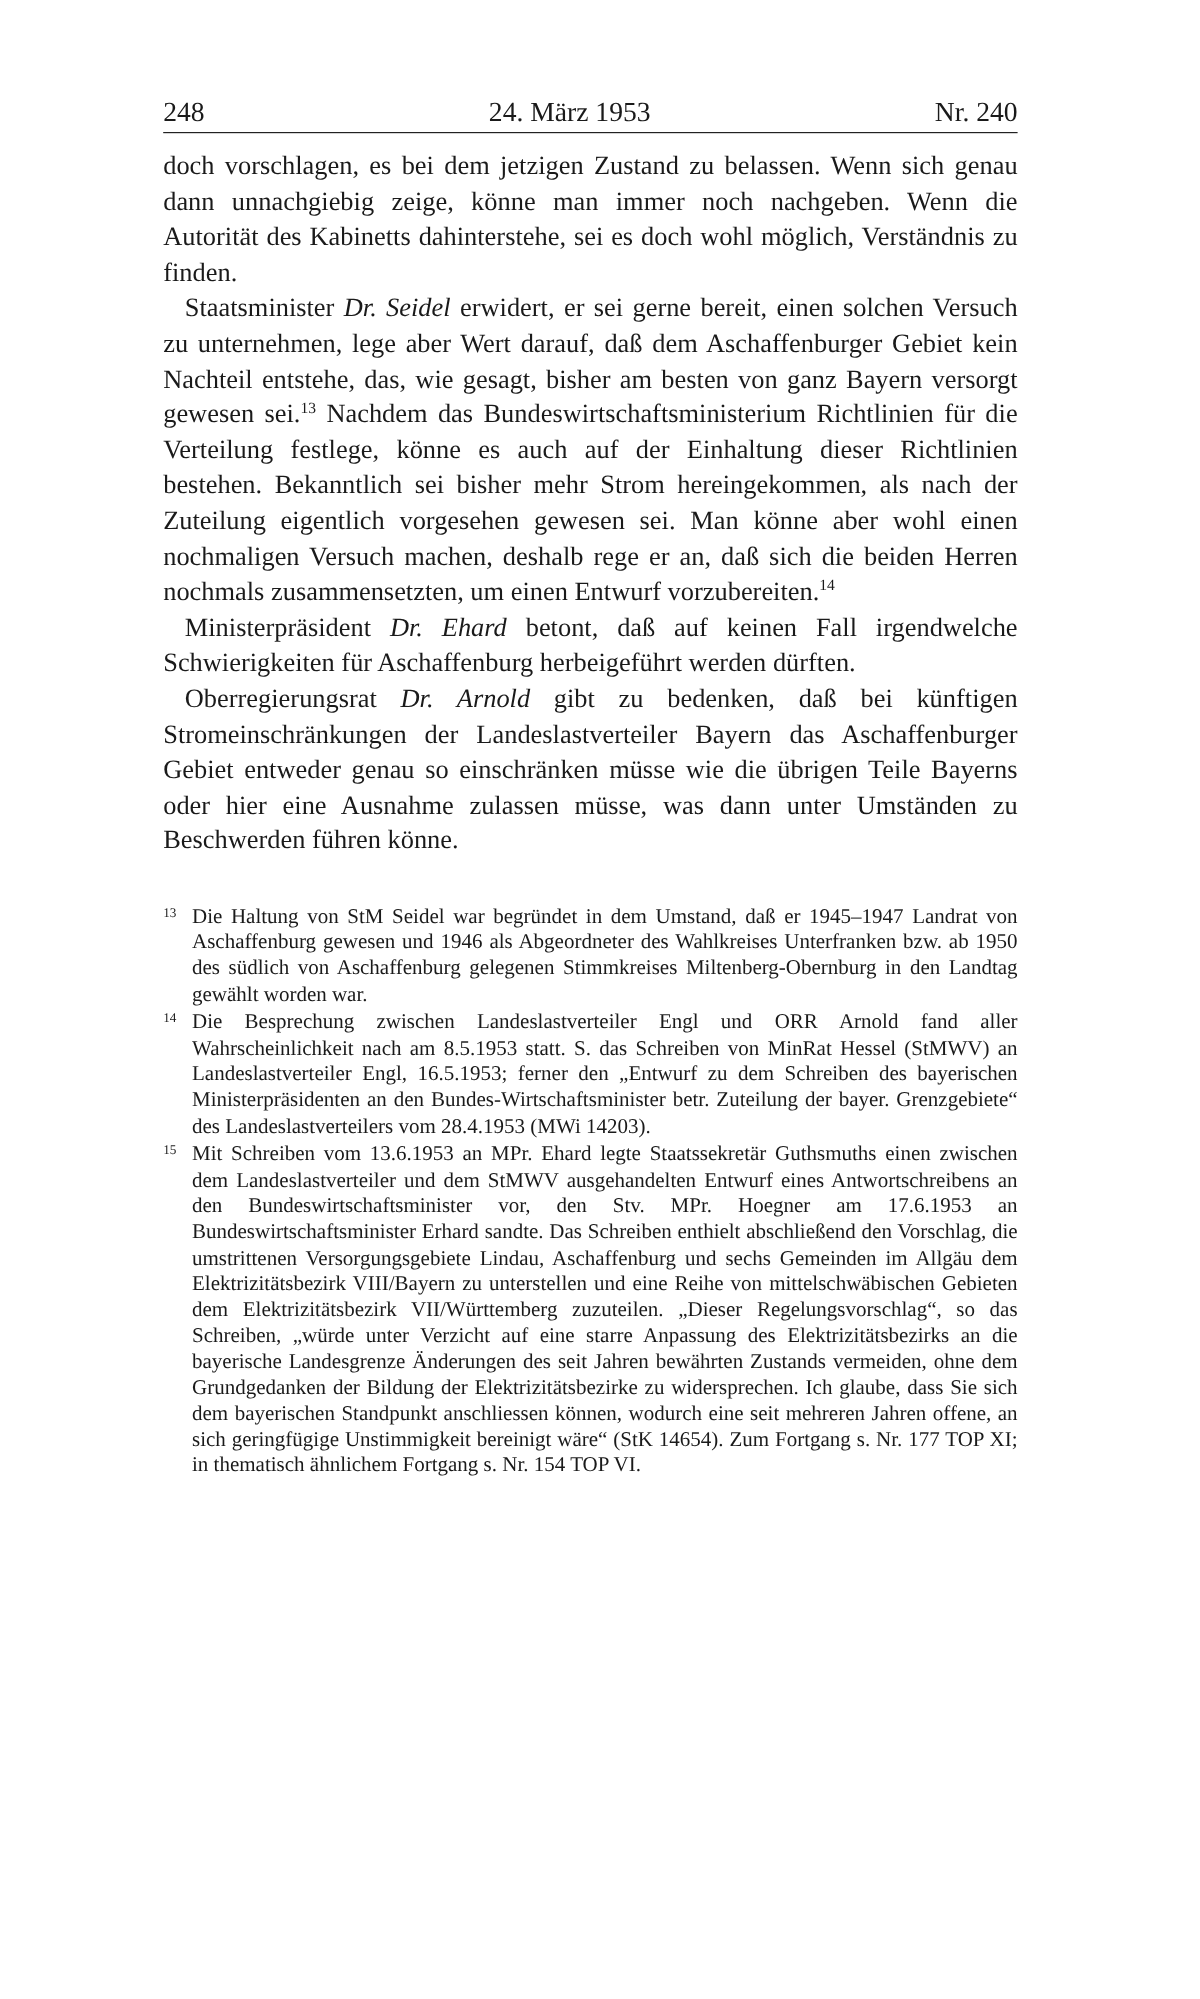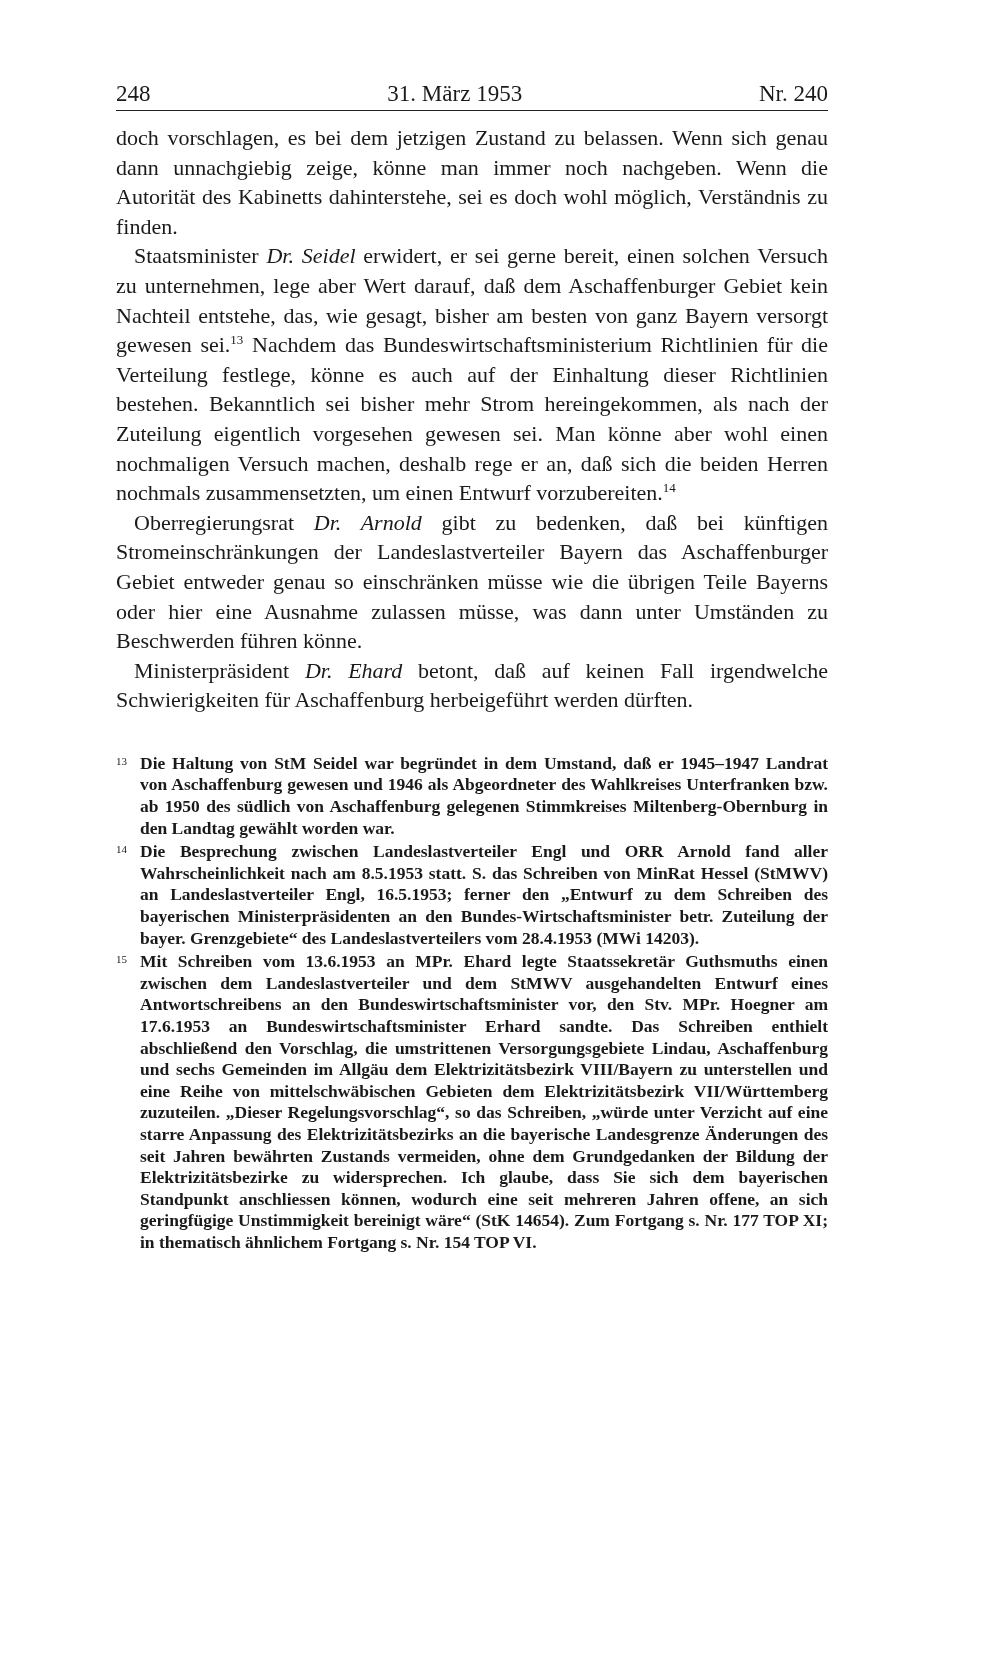--- a/index.html
+++ b/index.html
@@ -1,18 +1,18 @@
 <!DOCTYPE html>
 <html><head>
   <meta charset="utf-8">
   <style>
     html, body { margin: 0; padding: 0; background: #ffffff; }
     body { width: 1000px; height: 1666px; position: relative; overflow: hidden; }
     .page {
-      position: absolute; left: 116px; top: 80px; width: 712px;
+      position: absolute; left: 136px; top: 80px; width: 712px;
       font-family: "Liberation Serif", "DejaVu Serif", serif;
       color: #1a1a1a;
     }
     .header {
       display: flex; justify-content: space-between; align-items: baseline;
       font-size: 23px; line-height: 28px; padding-bottom: 2px;
       border-bottom: 1px solid #222;
       margin-bottom: 12px;
     }
     .header span { display: block; }
@@ -22,47 +22,47 @@
     }
     .body p.indent { text-indent: 18px; }
     .body em { font-style: italic; }
     sup.fnref { font-size: 13px; vertical-align: 8px; line-height: 0; }
     .footnotes { margin-top: 38px; }
     .fn {
       display: flex; font-size: 17.5px; line-height: 21.6px;
       margin-bottom: 2px;
     }
     .fn .num { width: 24px; flex: 0 0 24px; font-size: 11px; line-height: 16px; }
-    .fn .text { flex: 1; text-align: justify; font-weight: bold; }
+    .fn .text { flex: 1; text-align: justify; }
   </style>
 </head>
 <body>
 
 <div class="page">
   <div class="header">
     <span>248</span>
-    <span>31. März 1953</span>
+    <span>24. März 1953</span>
     <span>Nr. 240</span>
   </div>
 
   <div class="body">
     <p>
       <span>doch vorschlagen, es bei dem jetzigen Zustand zu belassen. Wenn sich genau dann unnachgiebig zeige, könne man immer noch nachgeben. Wenn die Autorität des Kabinetts dahinterstehe, sei es doch wohl möglich, Verständnis zu finden.</span>
     </p>
 
     <p class="indent">
       <span>Staatsminister </span><em>Dr. Seidel</em><span> erwidert, er sei gerne bereit, einen solchen Versuch zu unternehmen, lege aber Wert darauf, daß dem Aschaffenburger Gebiet kein Nachteil entstehe, das, wie gesagt, bisher am besten von ganz Bayern versorgt gewesen sei.</span><sup class="fnref">13</sup><span> Nachdem das Bundeswirtschaftsministerium Richtlinien für die Verteilung festlege, könne es auch auf der Einhaltung dieser Richtlinien bestehen. Bekanntlich sei bisher mehr Strom hereingekommen, als nach der Zuteilung eigentlich vorgesehen gewesen sei. Man könne aber wohl einen nochmaligen Versuch machen, deshalb rege er an, daß sich die beiden Herren nochmals zusammensetzten, um einen Entwurf vorzubereiten.</span><sup class="fnref">14</sup>
     </p>
 
     <p class="indent">
-      <span>Oberregierungsrat </span><em>Dr. Arnold</em><span> gibt zu bedenken, daß bei künftigen Stromeinschränkungen der Landeslastverteiler Bayern das Aschaffenburger Gebiet entweder genau so einschränken müsse wie die übrigen Teile Bayerns oder hier eine Ausnahme zulassen müsse, was dann unter Umständen zu Beschwerden führen könne.</span>
+      <span>Ministerpräsident </span><em>Dr. Ehard</em><span> betont, daß auf keinen Fall irgendwelche Schwierigkeiten für Aschaffenburg herbeigeführt werden dürften.</span>
     </p>
 
     <p class="indent">
-      <span>Ministerpräsident </span><em>Dr. Ehard</em><span> betont, daß auf keinen Fall irgendwelche Schwierigkeiten für Aschaffenburg herbeigeführt werden dürften.</span>
+      <span>Oberregierungsrat </span><em>Dr. Arnold</em><span> gibt zu bedenken, daß bei künftigen Stromeinschränkungen der Landeslastverteiler Bayern das Aschaffenburger Gebiet entweder genau so einschränken müsse wie die übrigen Teile Bayerns oder hier eine Ausnahme zulassen müsse, was dann unter Umständen zu Beschwerden führen könne.</span>
     </p>
 
   </div>
 
   <div class="footnotes">
     <div class="fn">
       <span class="num">13</span>
       <span class="text">Die Haltung von StM Seidel war begründet in dem Umstand, daß er 1945–1947 Landrat von Aschaffenburg gewesen und 1946 als Abgeordneter des Wahlkreises Unterfranken bzw. ab 1950 des südlich von Aschaffenburg gelegenen Stimmkreises Miltenberg-Obernburg in den Landtag gewählt worden war.</span>
     </div>
     <div class="fn">

